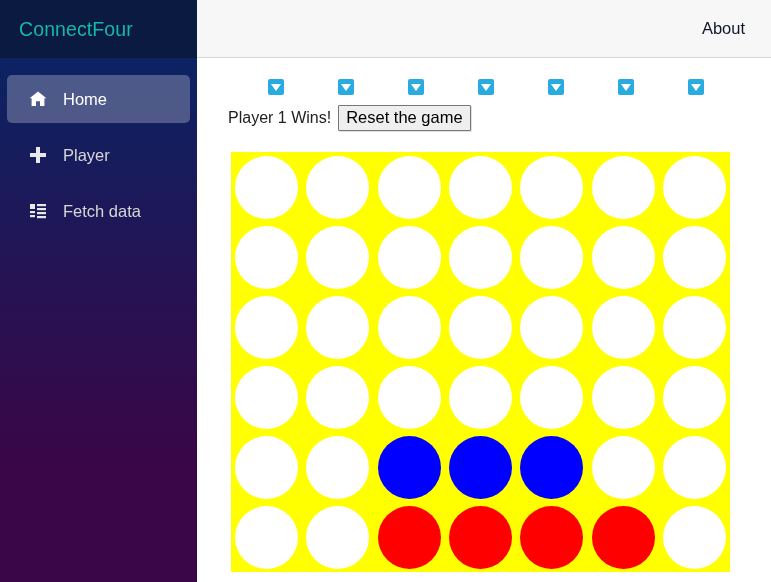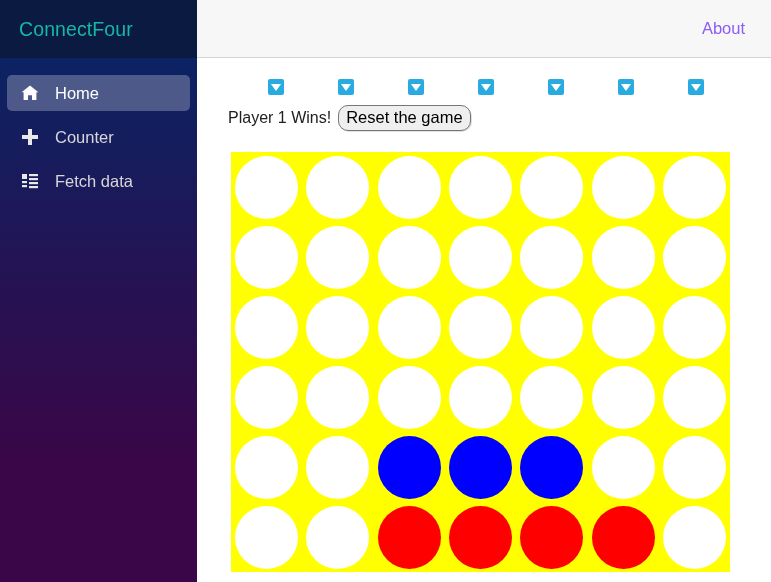--- a/index.html
+++ b/index.html
@@ -42,23 +42,23 @@
     font-weight: 400;
     letter-spacing: 0.1px;
     white-space: nowrap;
   }
   .nav-list {
     padding-top: 17px;
   }
   .nav-item {
     display: flex;
     align-items: center;
-    height: 36px;
+    height: 48px;
     margin: 0 7px 8px 7px;
-    padding-left: 12px;
+    padding-left: 20px;
     border-radius: 5px;
     cursor: pointer;
     text-decoration: none;
   }
   .nav-item.active {
     background: rgba(255,255,255,0.26);
   }
   .nav-icon {
     width: 22px;
     height: 22px;
@@ -88,21 +88,21 @@
   .topbar {
     height: 58px;
     background: #f7f7f7;
     border-bottom: 1px solid #d6d5d5;
     display: flex;
     align-items: center;
     justify-content: flex-end;
     padding-right: 26px;
   }
   .about-link {
-    color: #8b5cf6;
+    color: #0f172a;
     font-size: 16.5px;
     text-decoration: none;
     cursor: pointer;
   }
 
   
   .content {
     position: relative;
     padding: 0;
   }
@@ -145,21 +145,21 @@
     color: #212121;
     white-space: nowrap;
     margin-right: 7px;
   }
   .reset-button {
     font-family: "Liberation Sans", "DejaVu Sans", sans-serif;
     font-size: 16.5px;
     color: #000000;
     background: #efefef;
     border: 1px solid #767676;
-    border-radius: 10px;
+    border-radius: 1px;
     padding: 2px 7px 3px 7px;
     line-height: 19px;
     cursor: pointer;
     box-shadow: 1px 1px 0 rgba(0,0,0,0.12);
   }
 
   
   .board {
     position: absolute;
     left: 34px;
@@ -207,21 +207,21 @@
         </span>
         <span class="nav-label">Home</span>
       </a>
 
       <a class="nav-item" href="#">
         <span class="nav-icon">
           <svg width="20" height="20" viewBox="0 0 20 20" aria-hidden="true">
             <path d="M8 2 L12 2 L12 8 L18 8 L18 12 L12 12 L12 18 L8 18 L8 12 L2 12 L2 8 L8 8 Z" fill="#e8e8e8"></path>
           </svg>
         </span>
-        <span class="nav-label">Counter</span>
+        <span class="nav-label">Player</span>
       </a>
 
       <a class="nav-item" href="#">
         <span class="nav-icon">
           <svg width="20" height="20" viewBox="0 0 20 20" aria-hidden="true">
             <rect x="2" y="3" width="5" height="5" fill="#e8e8e8"></rect>
             <rect x="2" y="10" width="5" height="2.2" fill="#e8e8e8"></rect>
             <rect x="2" y="14" width="5" height="2.2" fill="#e8e8e8"></rect>
             <rect x="9" y="3" width="9" height="2.2" fill="#e8e8e8"></rect>
             <rect x="9" y="7" width="9" height="2.2" fill="#e8e8e8"></rect>

